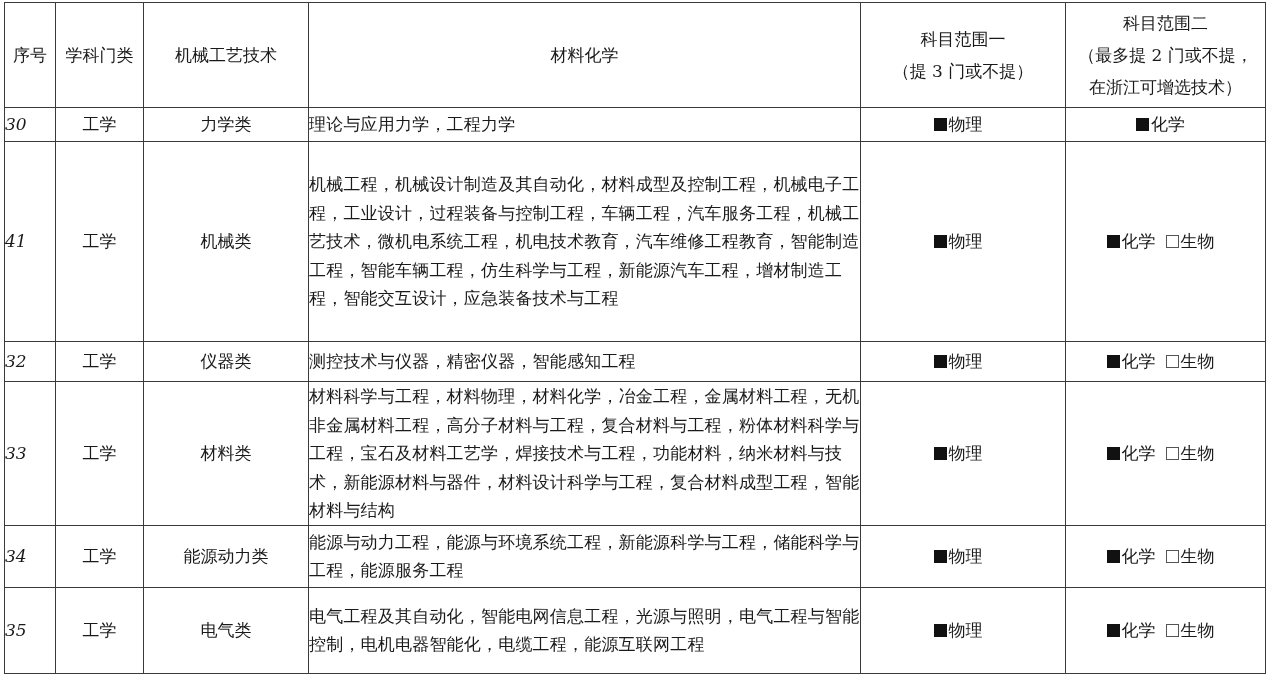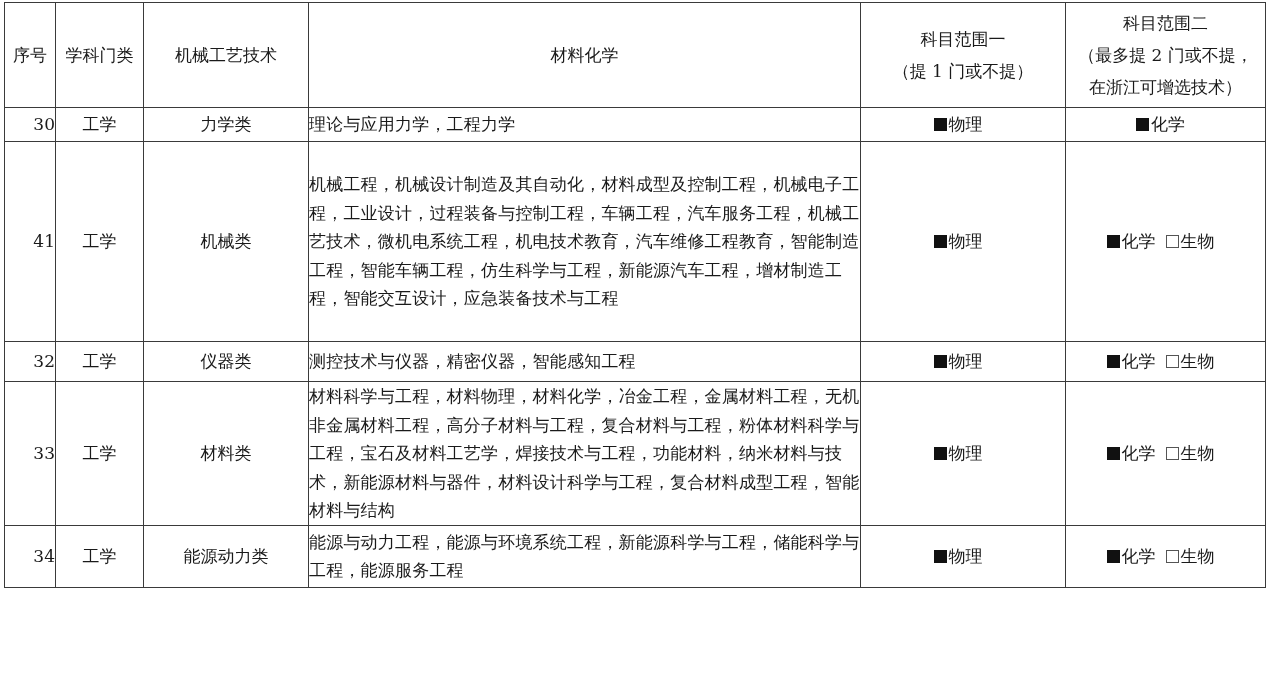--- a/index.html
+++ b/index.html
@@ -3,21 +3,21 @@
 <meta charset="utf-8">
 <style>
   html, body { margin: 0; padding: 0; background: #ffffff; }
   body { width: 1268px; height: 679px; overflow: hidden; position: relative;
          font-family: "DejaVu Serif", "Liberation Serif", serif; color: #1a1a1a; }
   table.doc { position: absolute; left: 4px; top: 2px; border-collapse: collapse;
               table-layout: fixed; width: 1261px; }
   table.doc td, table.doc th { border: 1.3px solid #3a3a3a; padding: 0; font-weight: normal;
               font-size: 17px; line-height: 28.5px; vertical-align: middle; }
   th { text-align: center; }
-  td.num { text-align: right; }
+  td.num { text-align: left; font-style: italic; }
   td.txt { text-align: center; padding-left: 1px; }
   td.list { text-align: left; padding-left: 1px; letter-spacing: 0.2px; margin-top: 10px; }
   .box { display: inline-block; width: 13px; height: 13px; margin-right: 2px; vertical-align: -1px; }
   .box.filled { background: #111; }
   .box.empty { border: 1px solid #555; width: 11px; height: 11px; background: #fff; }
   .subj { display: inline-block; margin-right: 10px; }
 </style>
 </head>
 <body>
 
@@ -31,21 +31,21 @@
       <col style="width:200px">
   </colgroup>
   <thead>
     <tr style="height:105px">
       <th>序号</th>
       <th>学科门类</th>
       <th>机械工艺技术</th>
       <th>材料化学</th>
       <th style="line-height:32px">
         <div>科目范围一</div>
-        <div>（提 1 门或不提）</div>
+        <div>（提 3 门或不提）</div>
       </th>
       <th style="line-height:32px">
         <div>科目范围二</div>
         <div>（最多提 2 门或不提，</div>
         <div>在浙江可增选技术）</div>
       </th>
     </tr>
   </thead>
   <tbody id="tbody">
       <tr style="height: 34px;">
@@ -81,14 +81,22 @@
     <td class="txt"><span class="subj"><span class="box filled"></span><span>化学</span></span><span class="subj"><span class="box empty"></span><span>生物</span></span></td>
   </tr>
       <tr style="height: 62px;">
     <td class="num">34</td>
     <td class="txt">工学</td>
     <td class="txt">能源动力类</td>
     <td class="list">能源与动力工程，能源与环境系统工程，新能源科学与工程，储能科学与工程，能源服务工程</td>
     <td class="txt"><span class="subj"><span class="box filled"></span><span>物理</span></span></td>
     <td class="txt"><span class="subj"><span class="box filled"></span><span>化学</span></span><span class="subj"><span class="box empty"></span><span>生物</span></span></td>
   </tr>
+      <tr style="height: 86px;">
+    <td class="num">35</td>
+    <td class="txt">工学</td>
+    <td class="txt">电气类</td>
+    <td class="list">电气工程及其自动化，智能电网信息工程，光源与照明，电气工程与智能控制，电机电器智能化，电缆工程，能源互联网工程</td>
+    <td class="txt"><span class="subj"><span class="box filled"></span><span>物理</span></span></td>
+    <td class="txt"><span class="subj"><span class="box filled"></span><span>化学</span></span><span class="subj"><span class="box empty"></span><span>生物</span></span></td>
+  </tr>
     </tbody>
 </table>
 
 </body></html>

